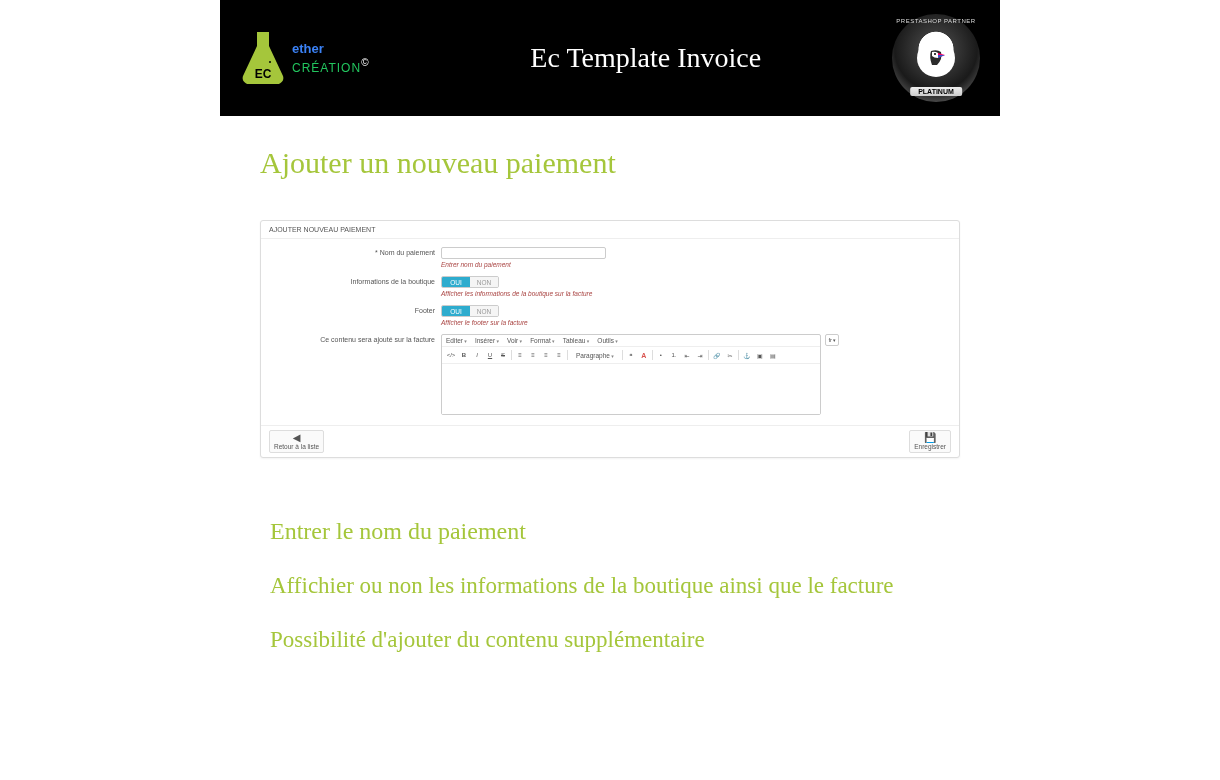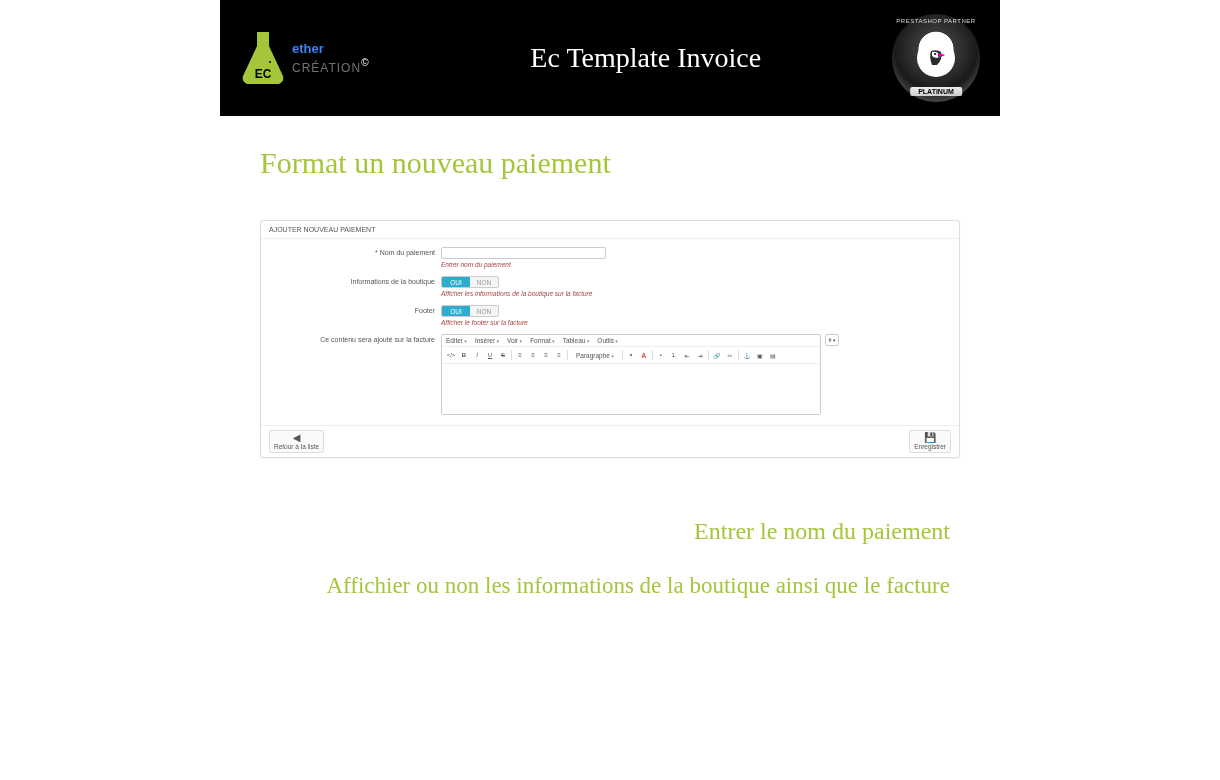--- a/index.html
+++ b/index.html
@@ -3,21 +3,21 @@
 <meta charset="utf-8">
 <style>
   * { margin: 0; padding: 0; box-sizing: border-box; }
   body { font-family: Arial, Helvetica, sans-serif; background: #fff; width: 1220px; height: 780px; position: relative; }
   .outer { width: 780px; margin-left: 220px; }
   .topbar { background: #000; height: 116px; display: flex; align-items: center; justify-content: space-between; padding: 0 20px; }
   .logo-left { display: flex; align-items: center; gap: 6px; }
   .flask { width: 46px; height: 60px; position: relative; text-decoration: underline; }
   .flask svg { width: 100%; height: 100%; }
   .ether-text { font-size: 13px; color: #3b82f6; font-weight: bold; }
-  .creation-text { font-size: 12px; color: #737373; letter-spacing: 1px; }
+  .creation-text { font-size: 12px; color: #22c55e; letter-spacing: 1px; }
   .copyright { font-size: 10px; color: #fff; vertical-align: super; }
   .topbar-title { color: #fff; font-family: Georgia, 'Times New Roman', serif; font-size: 28px; margin-left: 31px; }
   .partner-badge { width: 88px; height: 88px; border-radius: 50%; background: radial-gradient(circle at 50% 40%, #fff 0%, #fff 25%, #3a3a3a 26%, #1a1a1a 60%, #888 100%); position: relative; display: flex; align-items: center; justify-content: center; }
   .partner-badge::before { content: ""; position: absolute; top: 8px; left: 50%; transform: translateX(-50%); font-size: 6px; color: #ddd; letter-spacing: 0.5px; }
   .partner-inner { width: 38px; height: 38px; border-radius: 50%; background: #fff; display:flex; align-items:center; justify-content:center; }
   .partner-inner svg { width: 26px; height: 26px; }
   .partner-ribbon { position: absolute; bottom: 6px; left: 50%; transform: translateX(-50%); font-size: 7px; color: #000; background: linear-gradient(#eee,#ccc); padding: 1px 8px; border-radius: 2px; font-weight: bold; }
   .partner-arc-top { position:absolute; top:4px; width:100%; text-align:center; font-size:6px; color:#ddd; letter-spacing:0.5px;}
 
   .content { padding: 30px 40px 0 40px; }
@@ -45,21 +45,21 @@
   .tb-para { font-size:6.5px; color:#555; padding:0 4px; border:1px solid transparent;}
   .tb-para::after { content:" ▾"; font-size:5px; color:#888;}
   .tb-colorA { color:#d9534f; font-weight:bold; font-size:7px;}
   .editor-body { height: 50px; background: #fff; }
   .lang-flag { width:14px; height:12px; border:1px solid #ccc; border-radius:2px; display:flex; align-items:center; justify-content:center; font-size:6px; color:#555;}
   .lang-flag::after{content:" ▾"; font-size:5px; margin-left:1px;}
   .panel-footer { border-top: 1px solid #eee; padding: 4px 8px; display: flex; justify-content: space-between; align-items: center; }
   .footer-btn { display: flex; flex-direction: column; align-items: center; font-size: 6.5px; color: #555; cursor: pointer; padding:2px 4px; border:1px solid #ddd; border-radius:2px; background:#fafafa;}
   .footer-btn .ico { font-size: 10px; line-height: 1; }
 
-  .callouts { padding: 0 10px; text-align: right; }
+  .callouts { padding: 0 10px; }
   .callouts h2 { font-family: Georgia, 'Times New Roman', serif; color: #a5c63b; font-weight: normal; margin-bottom: 28px; }
   .c1 { font-size: 24px; }
   .c2 { font-size: 23px; }
   .c3 { font-size: 23px; }
 </style>
 </head>
 <body>
 
 <div class="outer">
 
@@ -88,21 +88,21 @@
           <circle cx="12" cy="9" r="1" fill="#000"></circle>
           <path d="M15 8 L22 10 L15 13 Z" fill="#f06"></path>
           <path d="M15 10 L22 10 L15 13 Z" fill="#35c"></path>
         </svg>
       </div>
       <div class="partner-ribbon">PLATINUM</div>
     </div>
   </div>
 
   <div class="content">
-    <h1 class="main">Format un nouveau paiement</h1>
+    <h1 class="main">Ajouter un nouveau paiement</h1>
 
     <div class="panel">
       <div class="panel-heading">AJOUTER NOUVEAU PAIEMENT</div>
       <div class="panel-body">
 
         <div class="form-row">
           <div class="form-label">* Nom du paiement</div>
           <div class="form-field">
             <input class="text-input" type="text" value="" style="">
             <div class="help-text">Entrer nom du paiement</div>
@@ -195,15 +195,16 @@
         <div class="footer-btn">
           <span class="ico">💾</span>
           <span>Enregistrer</span>
         </div>
       </div>
     </div>
 
     <div class="callouts">
       <h2 class="c1">Entrer le nom du paiement</h2>
       <h2 class="c2">Affichier ou non les informations de la boutique ainsi que le facture</h2>
+      <h2 class="c3">Possibilité d'ajouter du contenu supplémentaire</h2>
     </div>
   </div>
 </div>
 
 </body></html>

